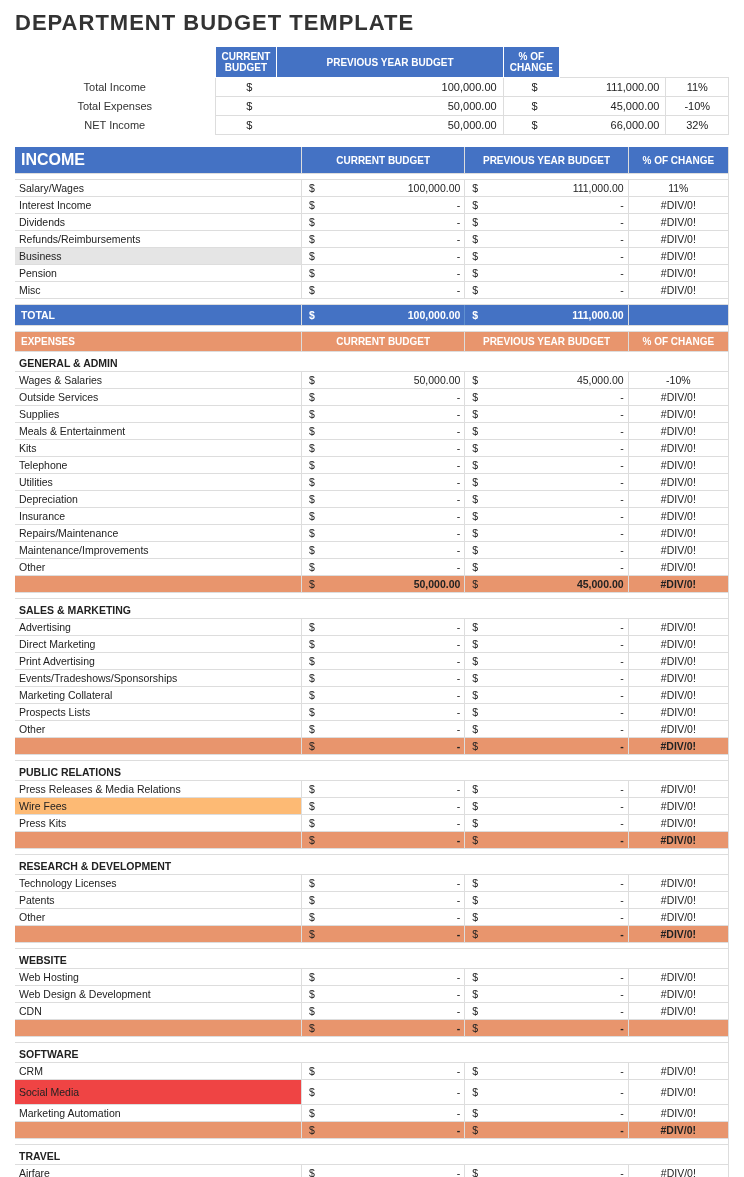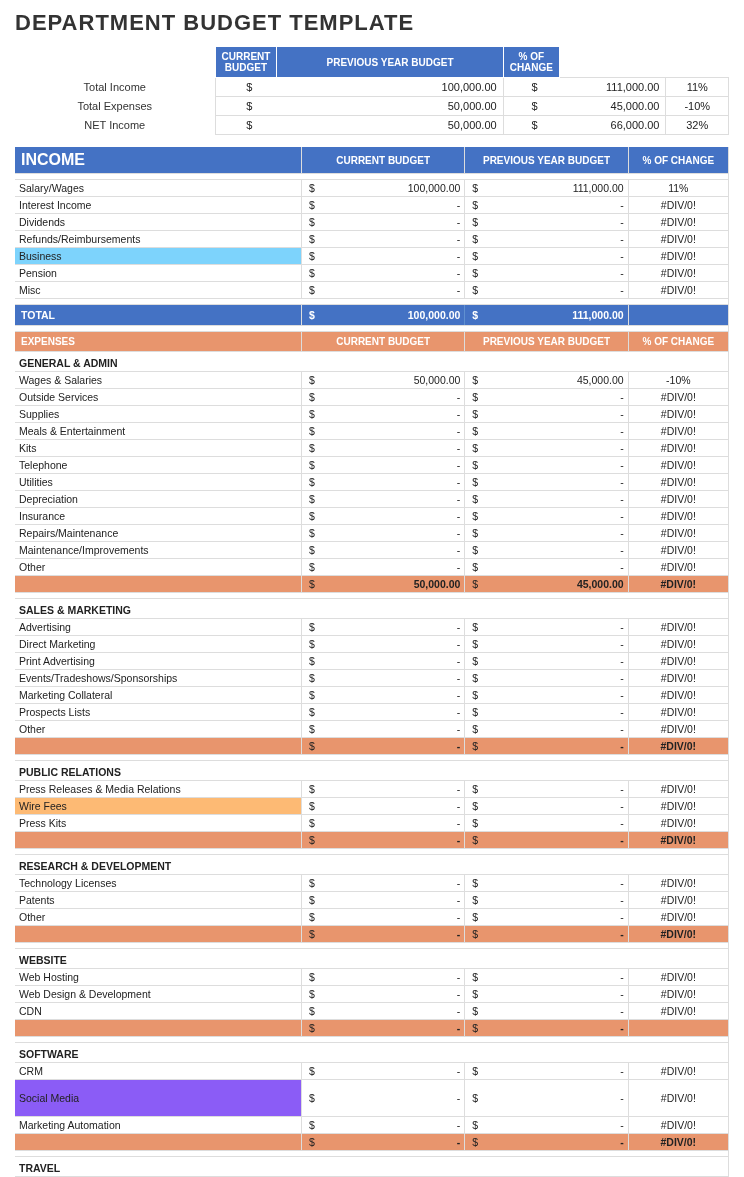--- a/index.html
+++ b/index.html
@@ -154,21 +154,21 @@
   </tr>
       <tr>
     <td style="background:#fff;padding:2px 4px;border-bottom:1px solid #ddd;width:200px;">Refunds/Reimbursements</td>
     <td class="dollar" style="background:#fff;padding:2px 2px;border-bottom:1px solid #ddd;text-align:center;width:14px;border-right:none;">$</td>
     <td style="background:#fff;text-align:right;padding:2px 4px;border-bottom:1px solid #ddd;border-left:none;width:100px;border-right:1px solid #ddd;">-</td>
     <td class="dollar" style="background:#fff;padding:2px 2px;border-bottom:1px solid #ddd;text-align:center;width:14px;border-right:none;">$</td>
     <td style="background:#fff;text-align:right;padding:2px 4px;border-bottom:1px solid #ddd;border-left:none;width:100px;border-right:1px solid #ddd;">-</td>
     <td style="background:#fff;text-align:center;padding:2px 4px;border-bottom:1px solid #ddd;width:70px;">#DIV/0!</td>
   </tr>
       <tr>
-    <td style="background:#7dd3fc;padding:2px 4px;border-bottom:1px solid #ddd;width:200px;margin-left:33px;">Business</td>
+    <td style="background:#e5e5e5;padding:2px 4px;border-bottom:1px solid #ddd;width:200px;margin-left:33px;">Business</td>
     <td class="dollar" style="background:#fff;padding:2px 2px;border-bottom:1px solid #ddd;text-align:center;width:14px;border-right:none;">$</td>
     <td style="background:#fff;text-align:right;padding:2px 4px;border-bottom:1px solid #ddd;border-left:none;width:100px;border-right:1px solid #ddd;">-</td>
     <td class="dollar" style="background:#fff;padding:2px 2px;border-bottom:1px solid #ddd;text-align:center;width:14px;border-right:none;">$</td>
     <td style="background:#fff;text-align:right;padding:2px 4px;border-bottom:1px solid #ddd;border-left:none;width:100px;border-right:1px solid #ddd;">-</td>
     <td style="background:#fff;text-align:center;padding:2px 4px;border-bottom:1px solid #ddd;width:70px;">#DIV/0!</td>
   </tr>
       <tr>
     <td style="background:#fff;padding:2px 4px;border-bottom:1px solid #ddd;width:200px;">Pension</td>
     <td class="dollar" style="background:#fff;padding:2px 2px;border-bottom:1px solid #ddd;text-align:center;width:14px;border-right:none;">$</td>
     <td style="background:#fff;text-align:right;padding:2px 4px;border-bottom:1px solid #ddd;border-left:none;width:100px;border-right:1px solid #ddd;">-</td>
@@ -503,21 +503,21 @@
   </tr>
       <tr>
     <td style="background:#fff;padding:2px 4px;border-bottom:1px solid #ddd;width:200px;">CRM</td>
     <td class="dollar" style="background:#fff;padding:2px 2px;border-bottom:1px solid #ddd;text-align:center;width:14px;border-right:none;">$</td>
     <td style="background:#fff;text-align:right;padding:2px 4px;border-bottom:1px solid #ddd;border-left:none;width:100px;border-right:1px solid #ddd;">-</td>
     <td class="dollar" style="background:#fff;padding:2px 2px;border-bottom:1px solid #ddd;text-align:center;width:14px;border-right:none;">$</td>
     <td style="background:#fff;text-align:right;padding:2px 4px;border-bottom:1px solid #ddd;border-left:none;width:100px;border-right:1px solid #ddd;">-</td>
     <td style="background:#fff;text-align:center;padding:2px 4px;border-bottom:1px solid #ddd;width:70px;">#DIV/0!</td>
   </tr>
       <tr>
-    <td style="background:#8b5cf6;padding:12px 4px;border-bottom:1px solid #ddd;width:200px;">Social Media</td>
+    <td style="background:#ef4444;padding:6px 4px;border-bottom:1px solid #ddd;width:200px;">Social Media</td>
     <td class="dollar" style="background:#fff;padding:2px 2px;border-bottom:1px solid #ddd;text-align:center;width:14px;border-right:none;">$</td>
     <td style="background:#fff;text-align:right;padding:2px 4px;border-bottom:1px solid #ddd;border-left:none;width:100px;border-right:1px solid #ddd;">-</td>
     <td class="dollar" style="background:#fff;padding:2px 2px;border-bottom:1px solid #ddd;text-align:center;width:14px;border-right:none;">$</td>
     <td style="background:#fff;text-align:right;padding:2px 4px;border-bottom:1px solid #ddd;border-left:none;width:100px;border-right:1px solid #ddd;">-</td>
     <td style="background:#fff;text-align:center;padding:2px 4px;border-bottom:1px solid #ddd;width:70px;">#DIV/0!</td>
   </tr>
       <tr>
     <td style="background:#fff;padding:2px 4px;border-bottom:1px solid #ddd;width:200px;">Marketing Automation</td>
     <td class="dollar" style="background:#fff;padding:2px 2px;border-bottom:1px solid #ddd;text-align:center;width:14px;border-right:none;">$</td>
     <td style="background:#fff;text-align:right;padding:2px 4px;border-bottom:1px solid #ddd;border-left:none;width:100px;border-right:1px solid #ddd;">-</td>

